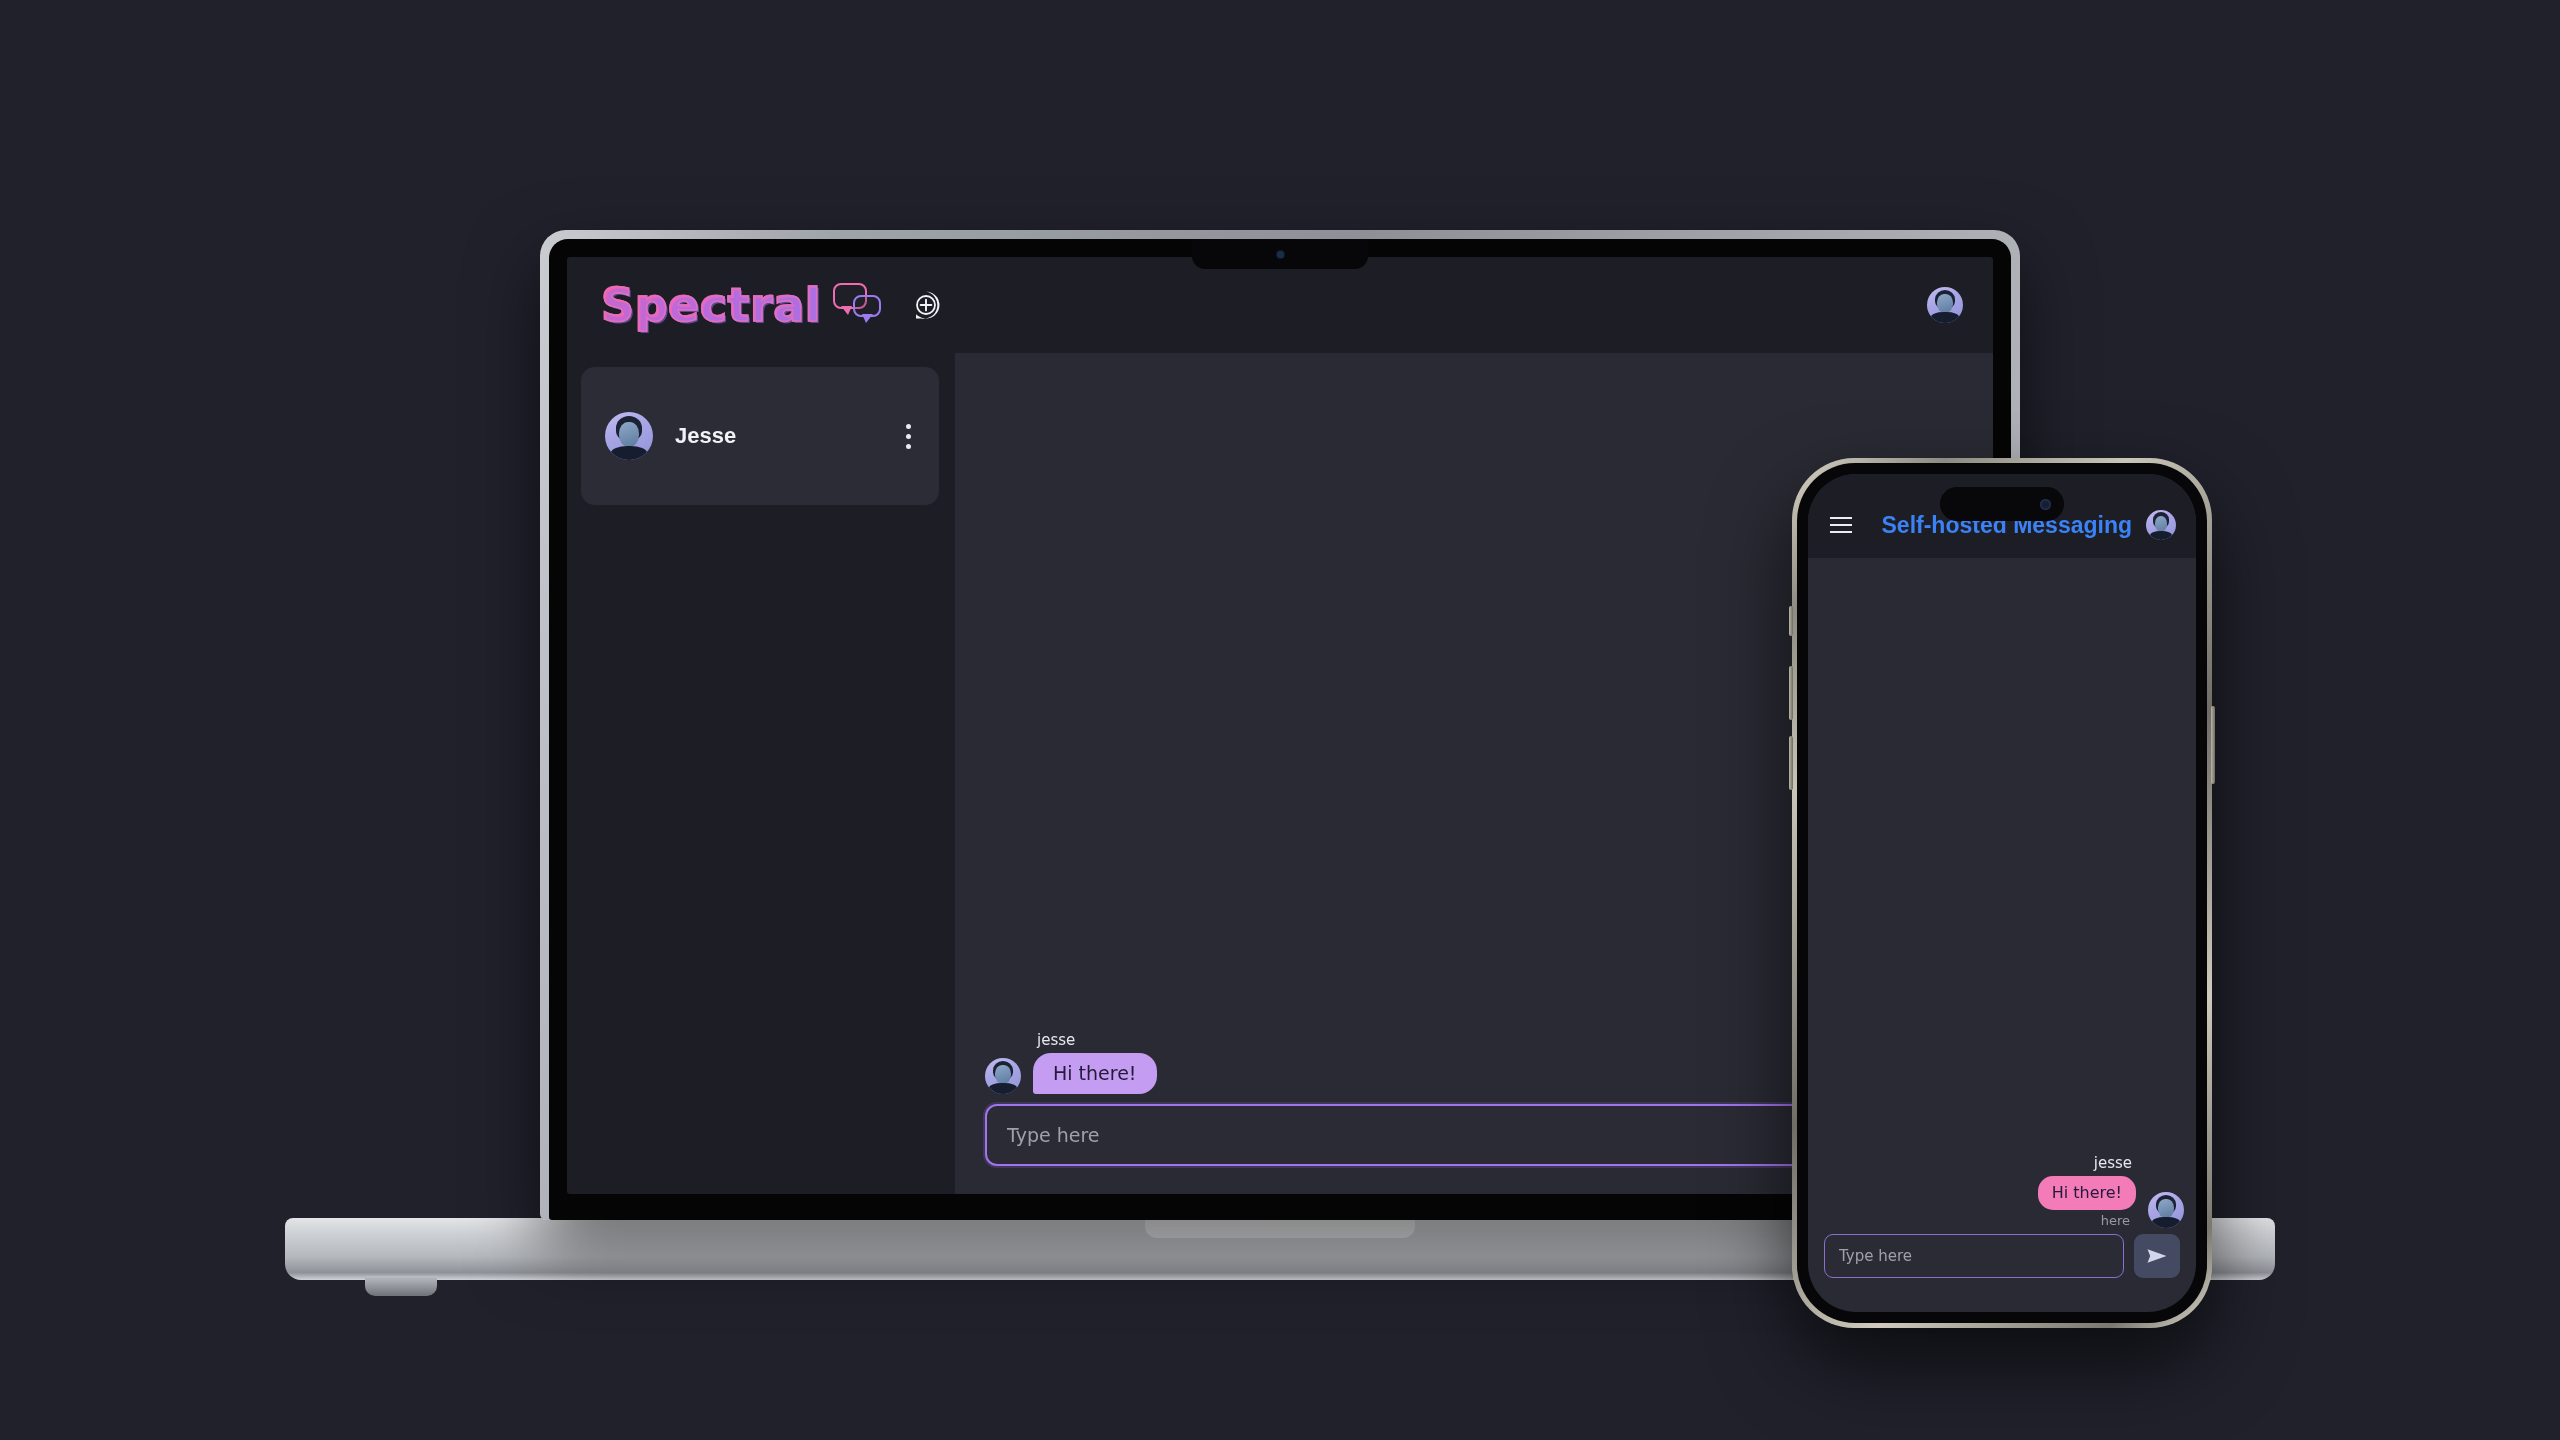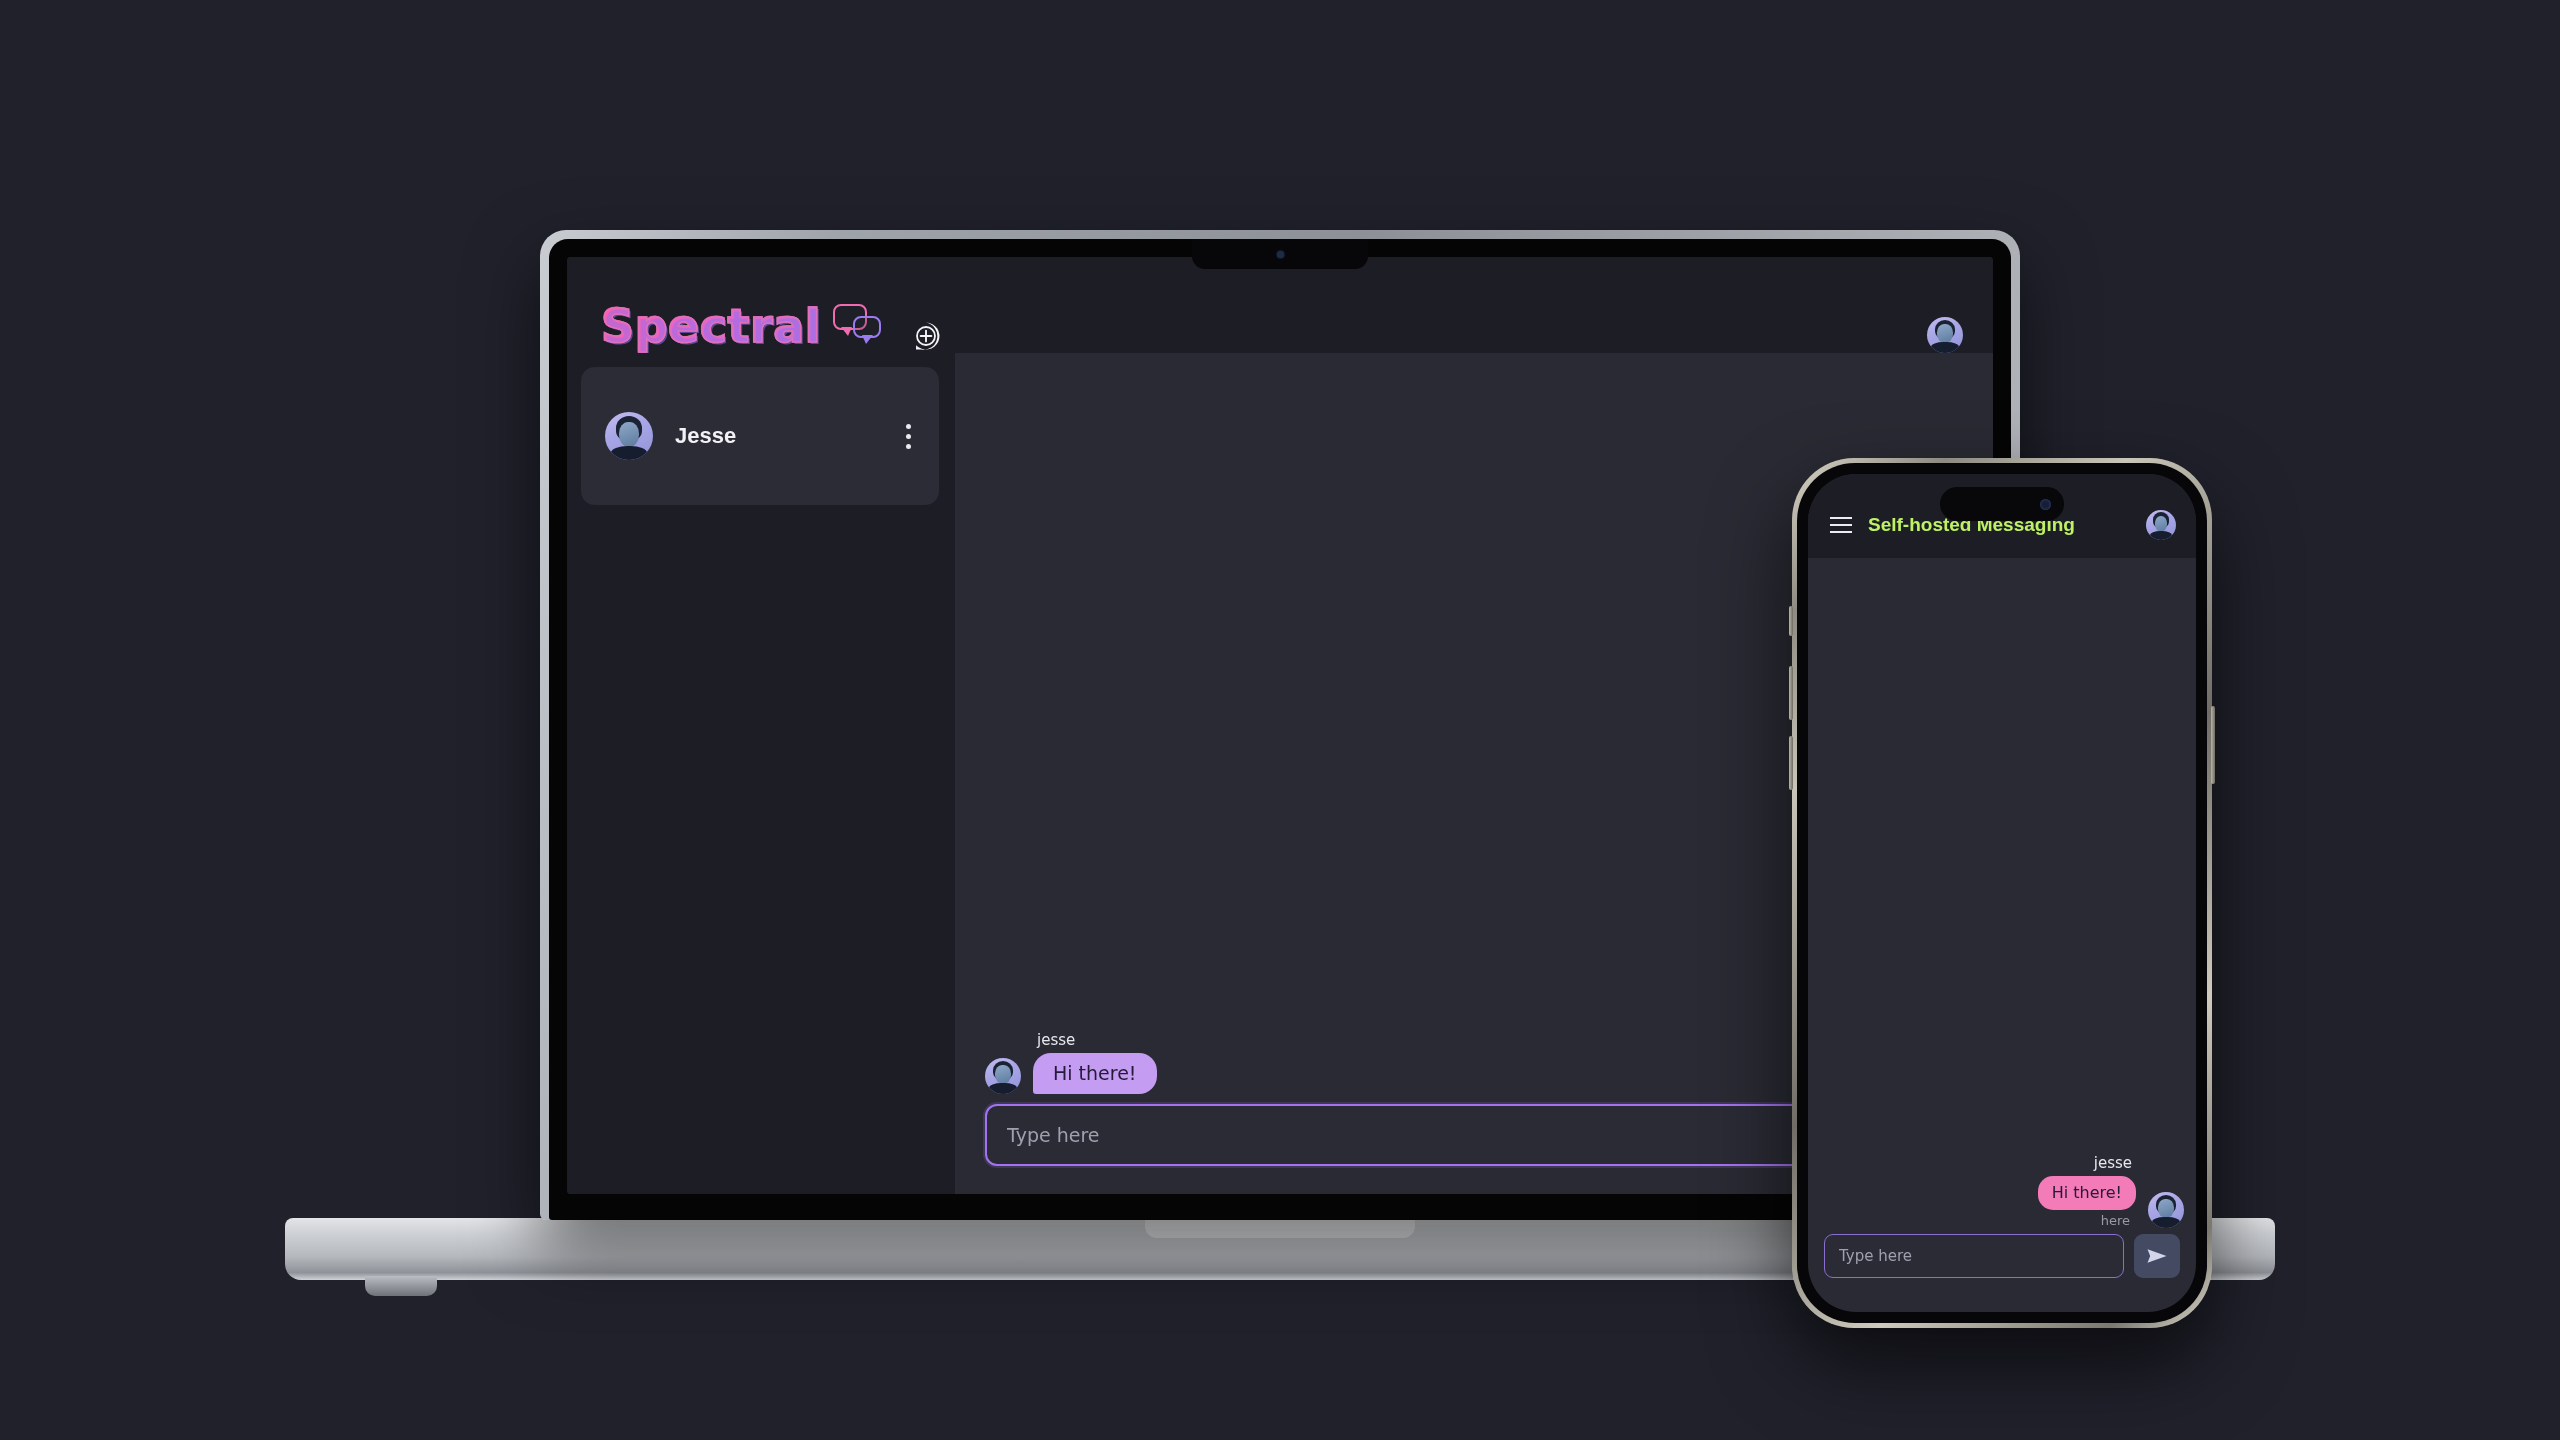--- a/index.html
+++ b/index.html
@@ -79,21 +79,21 @@
     display: flex;
     flex-direction: column;
   }
 
   
   .app-header {
     height: 96px;
     flex: 0 0 96px;
     background: #1d1d26;
     display: flex;
-    align-items: flex-end;
+    align-items: center;
     padding: 0 30px 0 34px;
   }
 
   .logo-wrap { display: flex; align-items: center; gap: 8px; }
 
   .logo-text {
     font-size: 46px;
     font-weight: 700;
     letter-spacing: .5px;
     color: transparent;
@@ -327,23 +327,23 @@
     background: #1d1d26;
     display: flex;
     align-items: center;
     padding: 18px 20px 0 20px;
     gap: 14px;
   }
   .hamburger { display:flex; flex-direction:column; gap:5px; cursor:pointer; padding: 4px 2px; }
   .hamburger i { width: 22px; height: 2px; background: #ececf2; display:block; }
   .phone-title {
     flex: 1;
-    text-align: left;
-    color: #bef264;
-    font-size: 19px;
+    text-align: right;
+    color: #3b82f6;
+    font-size: 23px;
     font-weight: 700;
   }
   .avatar-phone { width: 30px; height: 30px; }
 
   .phone-messages {
     flex: 1;
     display: flex;
     flex-direction: column;
     justify-content: flex-end;
     padding: 0 12px 6px 12px;

